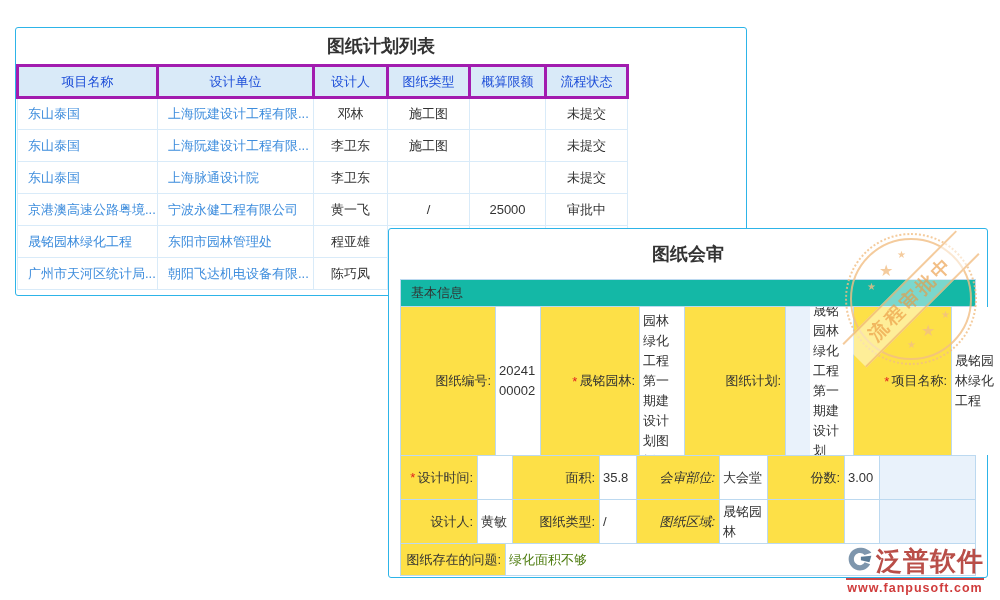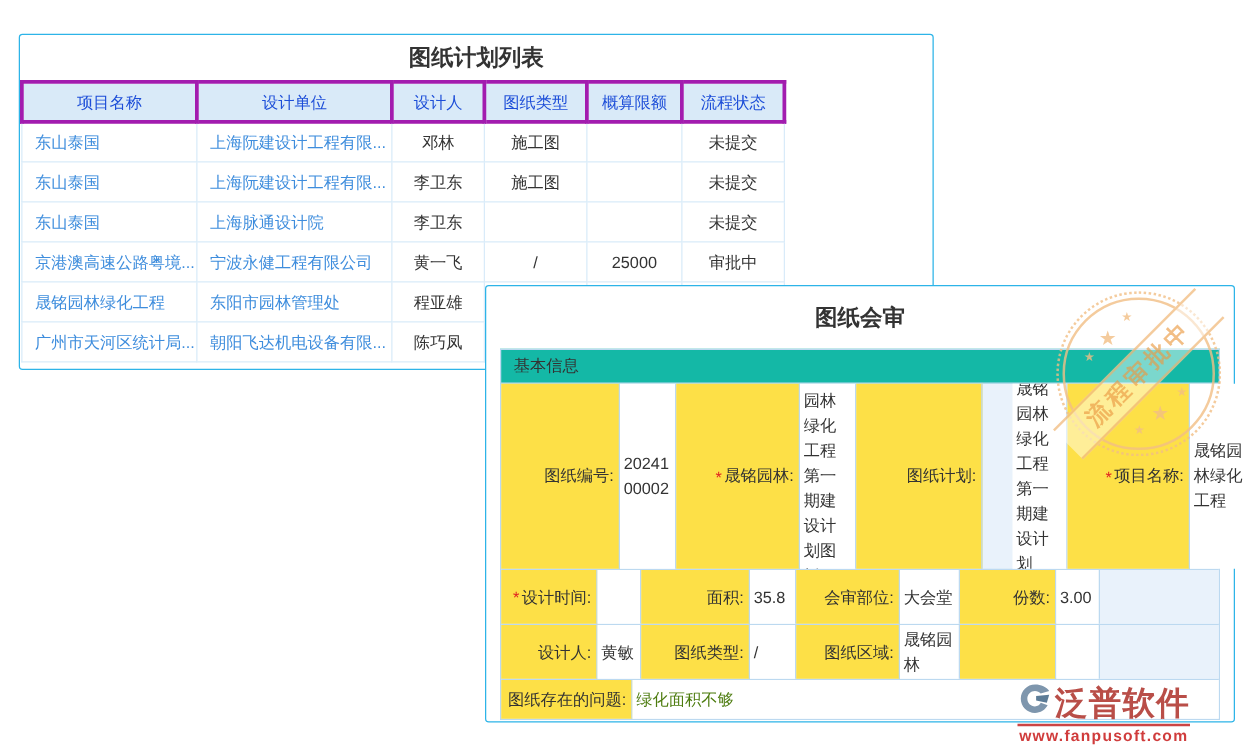--- a/index.html
+++ b/index.html
@@ -33,21 +33,21 @@
   .r1 { height:149px; } .r2 { height:44px; } .r3 { height:44px; } .r4 { height:31px;justify-content:center; }
   .fcell { border-right:1px solid #bcd9f0; display:flex; align-items:center; overflow:hidden; }
   .fcell:last-child { border-right:none; }
   .flabel { justify-content:flex-end; padding-right:4px; background:#fde047; text-align:right; }
   .fvalue { background:#fff; padding:1px 3px; word-break:break-all; line-height:20px;
     justify-content:flex-start; }
   .ffill { background:#e9f2fb; }
   .star { color:#e02020; margin-right:2px; flex:0 0 auto; }
   .w35{width:35px;flex:0 0 35px;} .w37{width:37px;flex:0 0 37px;} .w44{width:44px;flex:0 0 44px;margin-left:24px;}
   .w45{width:45px;flex:0 0 45px;} .w48{width:48px;flex:0 0 48px;} .w49{width:49px;flex:0 0 49px;}
-  .w77{width:77px;flex:0 0 77px;} .w83{width:83px;flex:0 0 83px;} .w87{width:87px;flex:0 0 87px;}
+  .w77{width:77px;flex:0 0 77px;} .w83{width:83px;flex:0 0 83px;font-style:italic;} .w87{width:87px;flex:0 0 87px;}
   .w95{width:95px;flex:0 0 95px;} .w98{width:98px;flex:0 0 98px;} .w99{width:99px;flex:0 0 99px;}
   .w101{width:101px;flex:0 0 101px;} .w105{width:105px;flex:0 0 105px;}
   .grow { flex:1 1 auto; }
   .muted { color:#4d7c0f; }
 
   
   .stamp { position:absolute; left:845px; top:233px; width:132px; height:132px;
     z-index:30; opacity:.8; pointer-events:none; }
   .stamp-outer { position:absolute; left:0; top:0; right:0; bottom:0;
     border:2px dotted #f2bf85; border-radius:50%; }
@@ -60,21 +60,21 @@
     color:#efae67; font-weight:bold; font-size:19px; letter-spacing:3px; white-space:nowrap; }
   .stamp .star-deco { position:absolute; color:#f2bf85; }
   .sd1 { left:52px; top:16px; font-size:10px; }
   .sd2 { left:34px; top:28px; font-size:16px; }
   .sd3 { left:22px; top:48px; font-size:10px; }
   .sd4 { left:96px; top:76px; font-size:10px; }
   .sd5 { left:76px; top:88px; font-size:16px; }
   .sd6 { left:62px; top:106px; font-size:10px; }
 
   
-  .logo { position:absolute; left:814px; top:545px; z-index:40; }
+  .logo { position:absolute; left:846px; top:545px; z-index:40; }
   .logo-row { display:flex; align-items:center; }
   .logo-text { font-size:26px; font-weight:bold; color:#b94e48; letter-spacing:1px;
     line-height:28px; margin-left:2px; }
   .logo-url { border-top:2px solid #c44; color:#d03c3c; font-size:12.5px; font-weight:bold;
     text-align:center; padding-top:1px; margin-top:1px; letter-spacing:1px; }
 </style>
 </head>
 <body>
 
 <div class="panel" id="panel-list">

